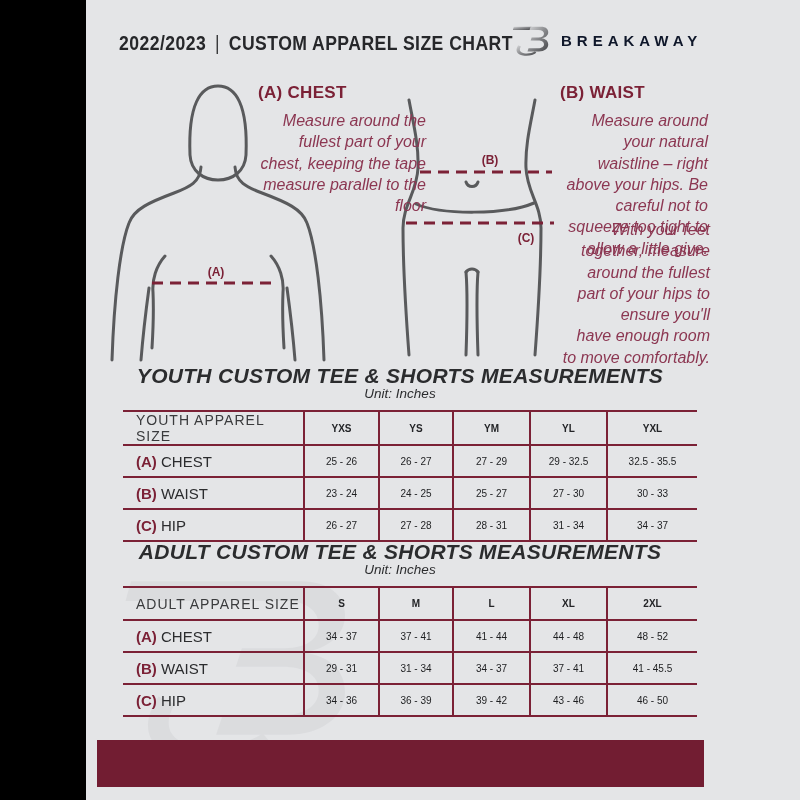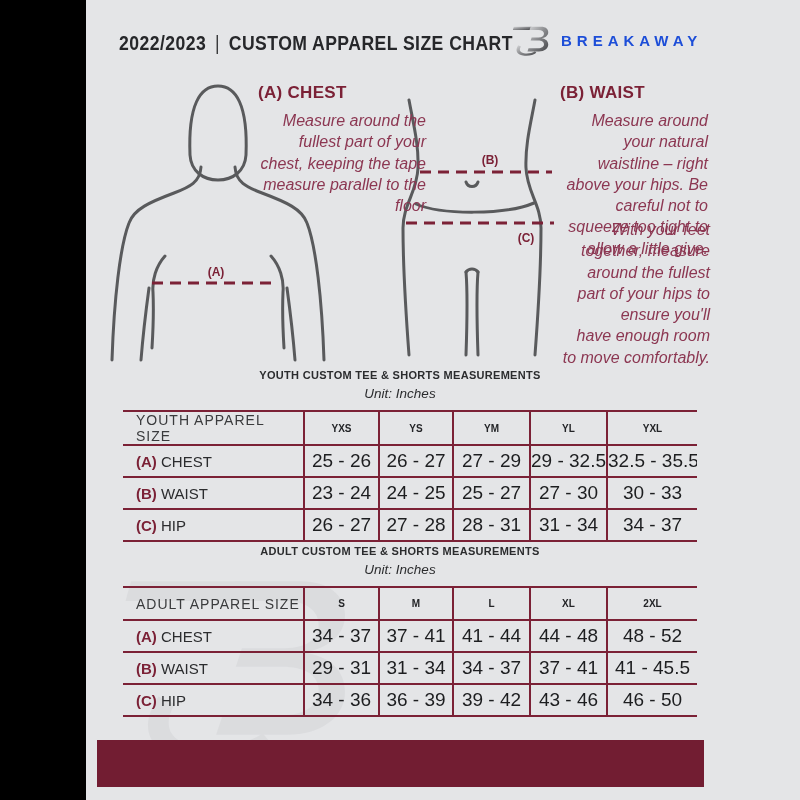--- a/index.html
+++ b/index.html
@@ -13,53 +13,53 @@
   *{margin:0;padding:0;box-sizing:border-box;}
   html,body{width:800px;height:800px;}
   body{background:#000;position:relative;font-family:"Liberation Sans",sans-serif;overflow:hidden;}
   .page{position:absolute;left:86px;top:0;width:752px;height:800px;background:var(--page);overflow:hidden;}
 
   
   .hdr-title{position:absolute;left:33px;top:32px;font-size:20px;font-weight:bold;color:#26272a;
     letter-spacing:.5px;white-space:nowrap;transform:scaleX(.88);transform-origin:left center;}
   .hdr-title .sep{margin:0 10px;font-weight:400;color:#3a3b3d;}
   .brand{position:absolute;left:426px;top:20px;display:flex;align-items:center;gap:11px;}
-  .brand-name{font-size:15px;font-weight:bold;letter-spacing:5px;color:#1d4ed8;white-space:nowrap;}
+  .brand-name{font-size:15px;font-weight:bold;letter-spacing:5px;color:#0f172a;white-space:nowrap;}
 
   
   .figures{position:absolute;left:0;top:70px;}
   .body-line{fill:none;stroke:var(--figure);stroke-width:3;stroke-linecap:round;}
   .dash-line{fill:none;stroke:var(--accent);stroke-width:3;stroke-dasharray:11 7;stroke-linecap:butt;}
   .fig-label{font-family:"Liberation Sans",sans-serif;font-size:12px;font-weight:bold;fill:var(--accent);}
 
   
   .measure-sec{position:absolute;}
   .measure-sec h2{font-size:17px;font-weight:bold;color:var(--accent);letter-spacing:.3px;margin-bottom:7px;}
   .measure-sec .desc{font-size:16px;font-style:italic;color:var(--desc);line-height:1.33;white-space:pre-line;text-align:right;}
   #sec-chest{left:172px;top:83px;width:168px;}
   #sec-waist{left:474px;top:83px;width:148px;}
   #sec-hips{left:474px;top:219px;width:150px;}
 
   
   .tbl-sec{position:absolute;left:0;width:628px;text-align:center;}
   #youth-sec{top:366px;}
   #adult-sec{top:542px;}
-  .tbl-title{font-size:11px;font-weight:bold;color:var(--ink);letter-spacing:.3px;line-height:19px;}
+  .tbl-title{font-size:21px;font-weight:bold;color:var(--ink);letter-spacing:.3px;line-height:19px;font-style:italic;}
   .tbl-unit{font-size:13.5px;font-style:italic;color:var(--ink);line-height:17px;}
   table.size-table{border-collapse:collapse;table-layout:fixed;margin:8px 0 0 37px;width:574px;text-align:left;}
   .size-table th,.size-table td{border-top:2px solid var(--accent);border-bottom:2px solid var(--accent);
     vertical-align:middle;overflow:hidden;}
   .size-table th+th,.size-table td+td{border-left:2px solid var(--accent);}
   .size-table tr{height:32px;}
   .size-table tr.hrow{height:33px;}
   .first-head{font-weight:400;font-size:14px;letter-spacing:1px;color:#3a3b3d;padding-left:13px;text-align:left;}
   .col-head{font-weight:bold;font-size:10px;color:#232427;text-align:center;}
   .row-head{font-size:15px;color:var(--ink);padding-left:13px;text-align:left;white-space:nowrap;}
   .row-head .pfx{color:var(--accent);font-weight:bold;}
-  .val{font-size:19px;color:#1d1e20;text-align:center;white-space:nowrap;}
+  .val{font-size:10px;color:#1d1e20;text-align:center;white-space:nowrap;}
 
   
   .watermark{position:absolute;left:34px;top:548px;opacity:.5;}
   .footer-bar{position:absolute;left:11px;top:740px;width:607px;height:47px;background:var(--accent-dark);}
 </style>
 </head>
 <body>
 
 <div class="page">
 

